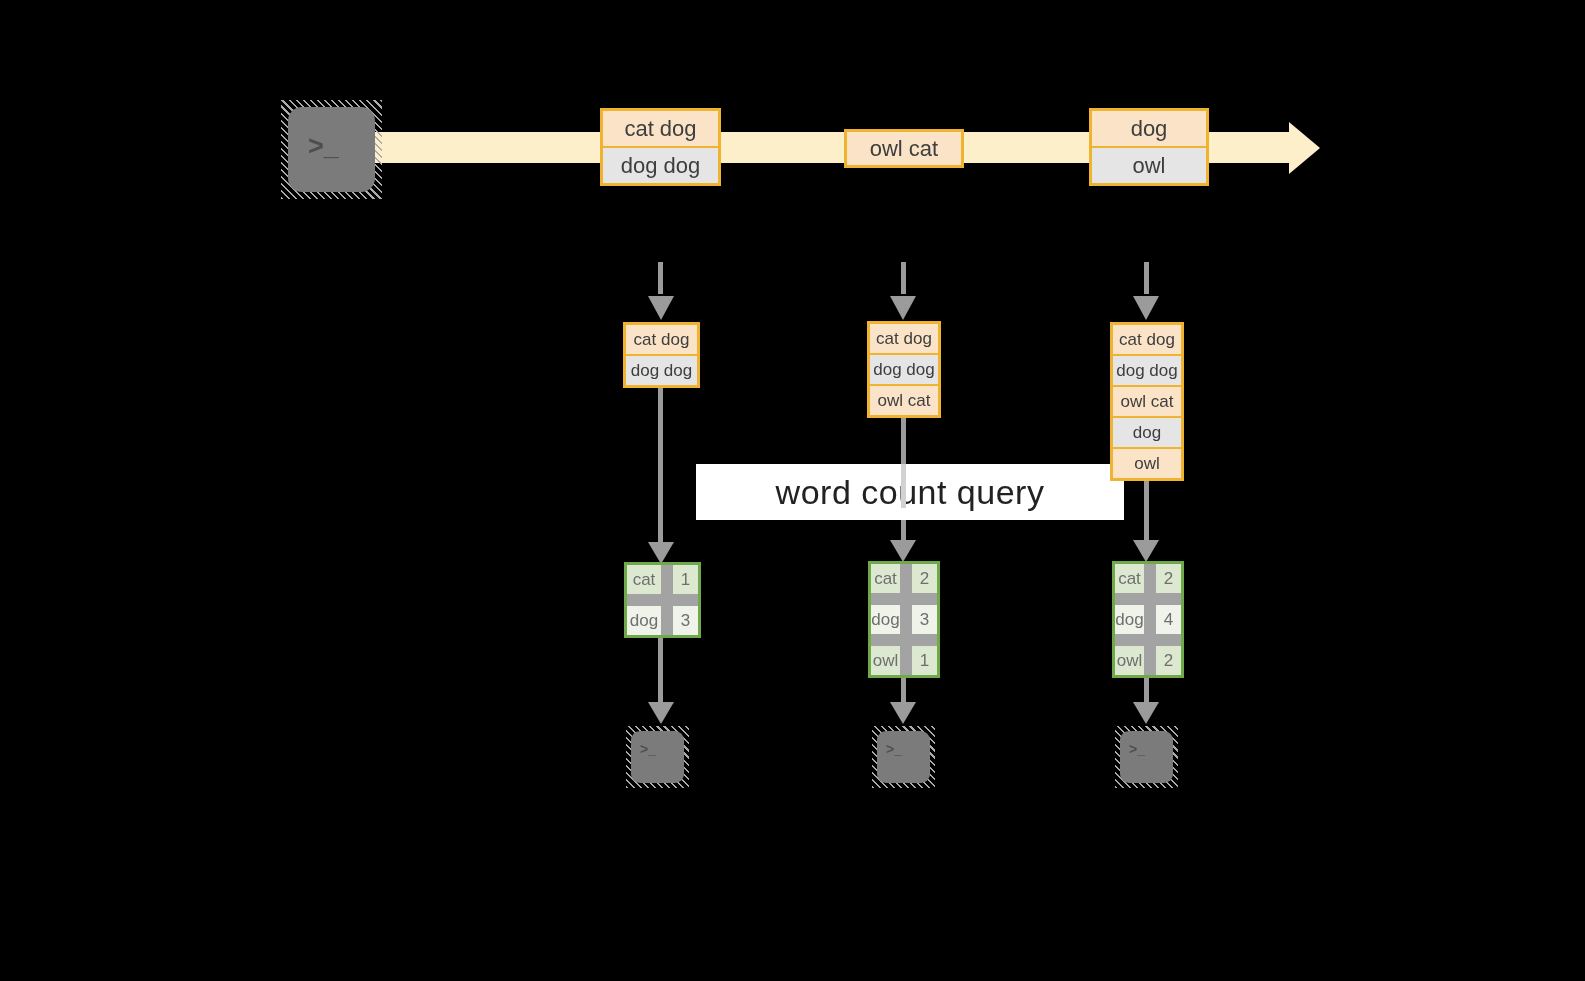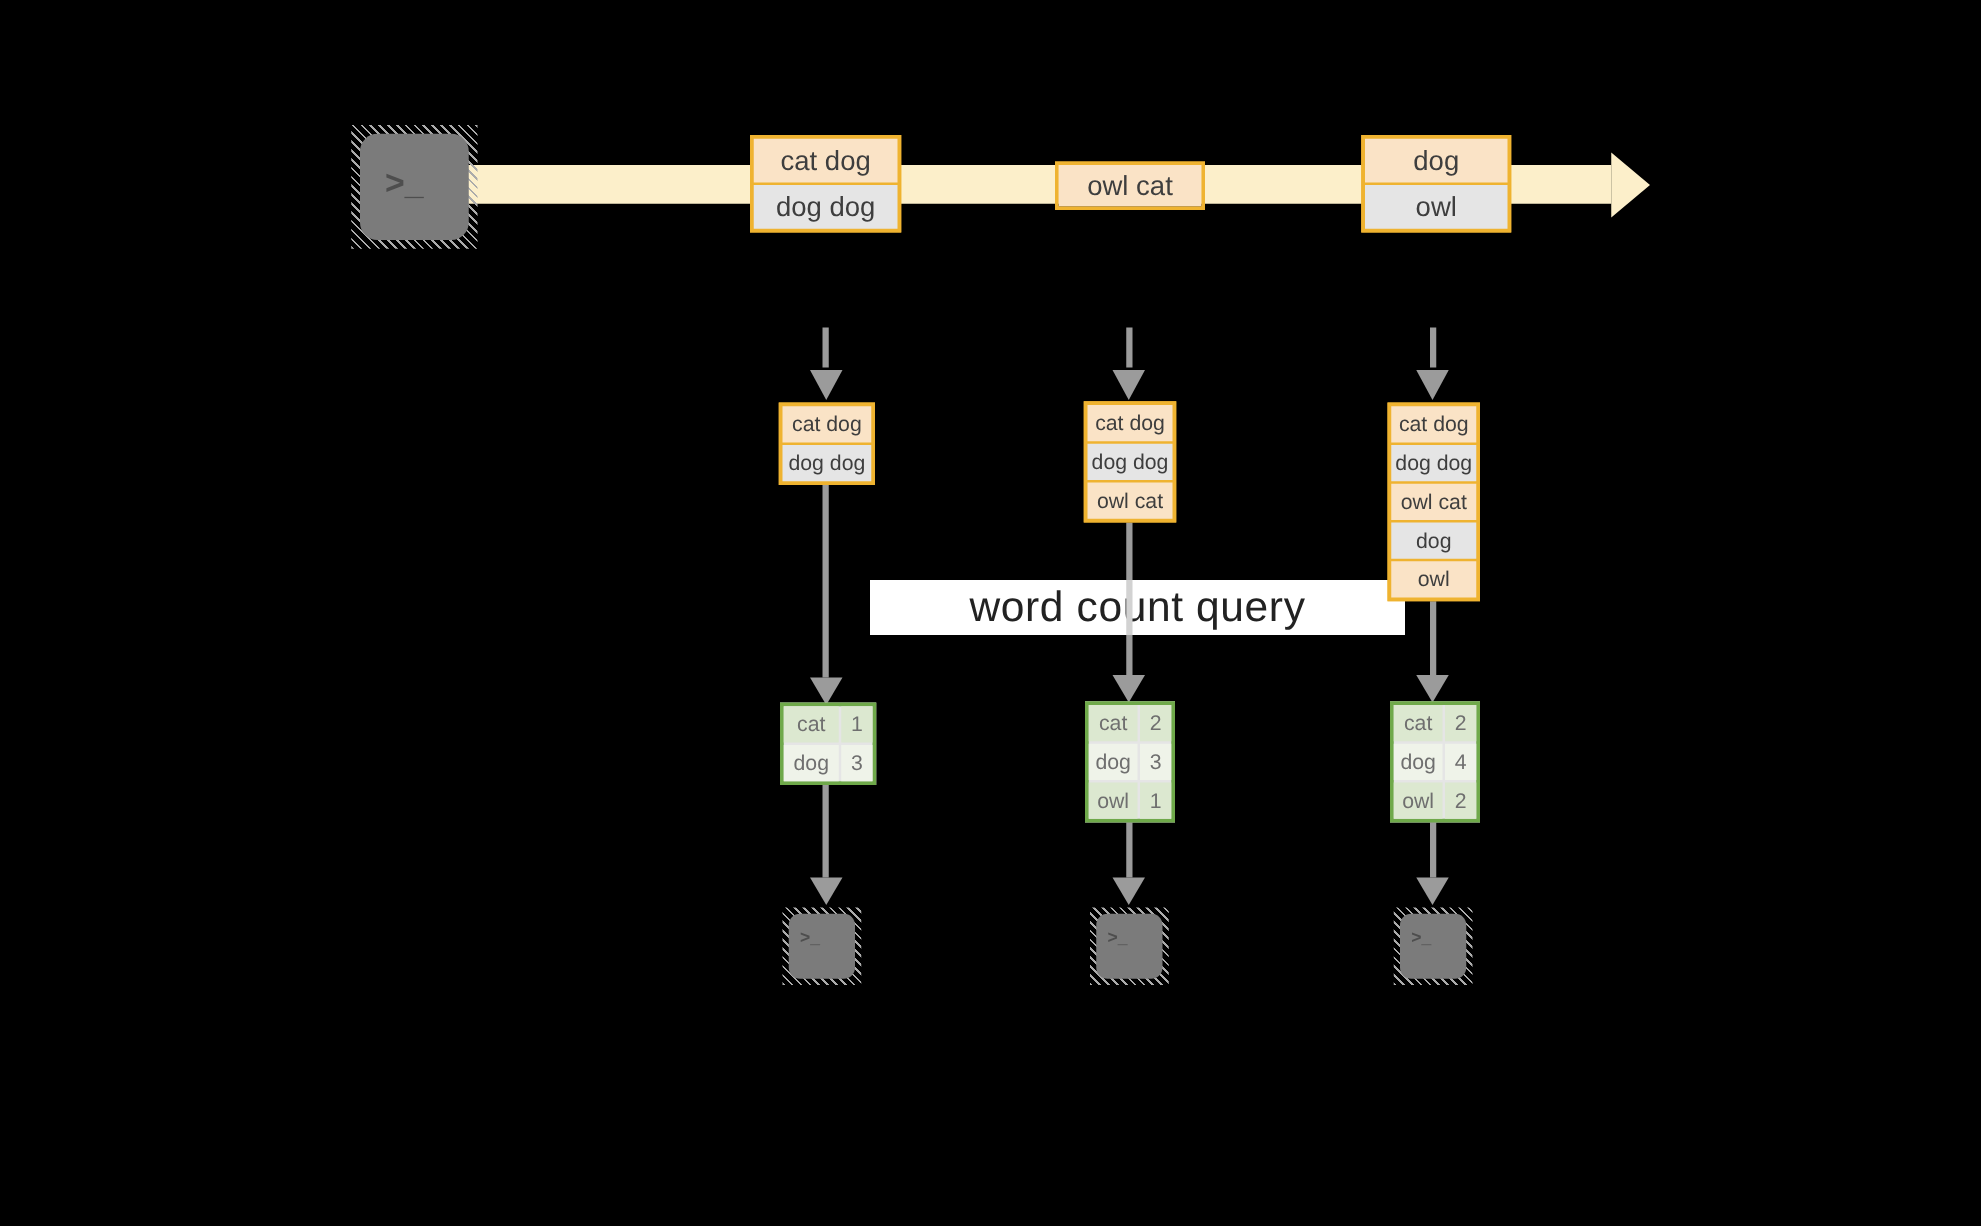--- a/index.html
+++ b/index.html
@@ -26,26 +26,26 @@
   .obox-stream.single .ocell{height:33px;}
   .stack .ocell{height:29px;font-size:17px;}
   .peach{background:#fae3c6;}
   .cream{background:#e5e5e5;}
   
   .vline{position:absolute;width:5px;background:#9b9b9b;z-index:1;}
   .vhead{position:absolute;width:0;height:0;z-index:1;
     border-left:13px solid transparent;border-right:13px solid transparent;border-top:22px solid #9b9b9b;}
   .vhead.dashhead{border-top-width:24px;}
   
-  .banner{position:absolute;left:696px;top:464px;width:428px;height:44px;background:#ffffff;z-index:3;
+  .banner{position:absolute;left:696px;top:464px;width:428px;height:56px;background:#ffffff;z-index:3;
     display:flex;align-items:center;justify-content:center;font-size:34px;font-weight:300;color:#222;letter-spacing:.5px;}
   .banner-line{position:absolute;left:901px;top:464px;width:5px;height:44px;background:#d2d2d2;z-index:4;}
   
-  .gtable{position:absolute;display:grid;grid-template-columns:1fr 25px;grid-auto-rows:29px;gap:2px;
-    background:#e5e5e5;border:3px solid #6fa94a;z-index:2;}
+  .gtable{position:absolute;display:grid;grid-template-columns:1fr 25px;grid-auto-rows:29px;gap:12px;
+    background:#a3a3a3;border:3px solid #6fa94a;z-index:2;}
   .gcell{display:flex;align-items:center;justify-content:center;font-size:17px;color:#6f6f6f;}
   .r-odd{background:#dce8d0;}
   .r-even{background:#eff3e9;}
 </style>
 </head>
 <body>
 
 <div class="canvas">
 
   <div class="band"></div>

